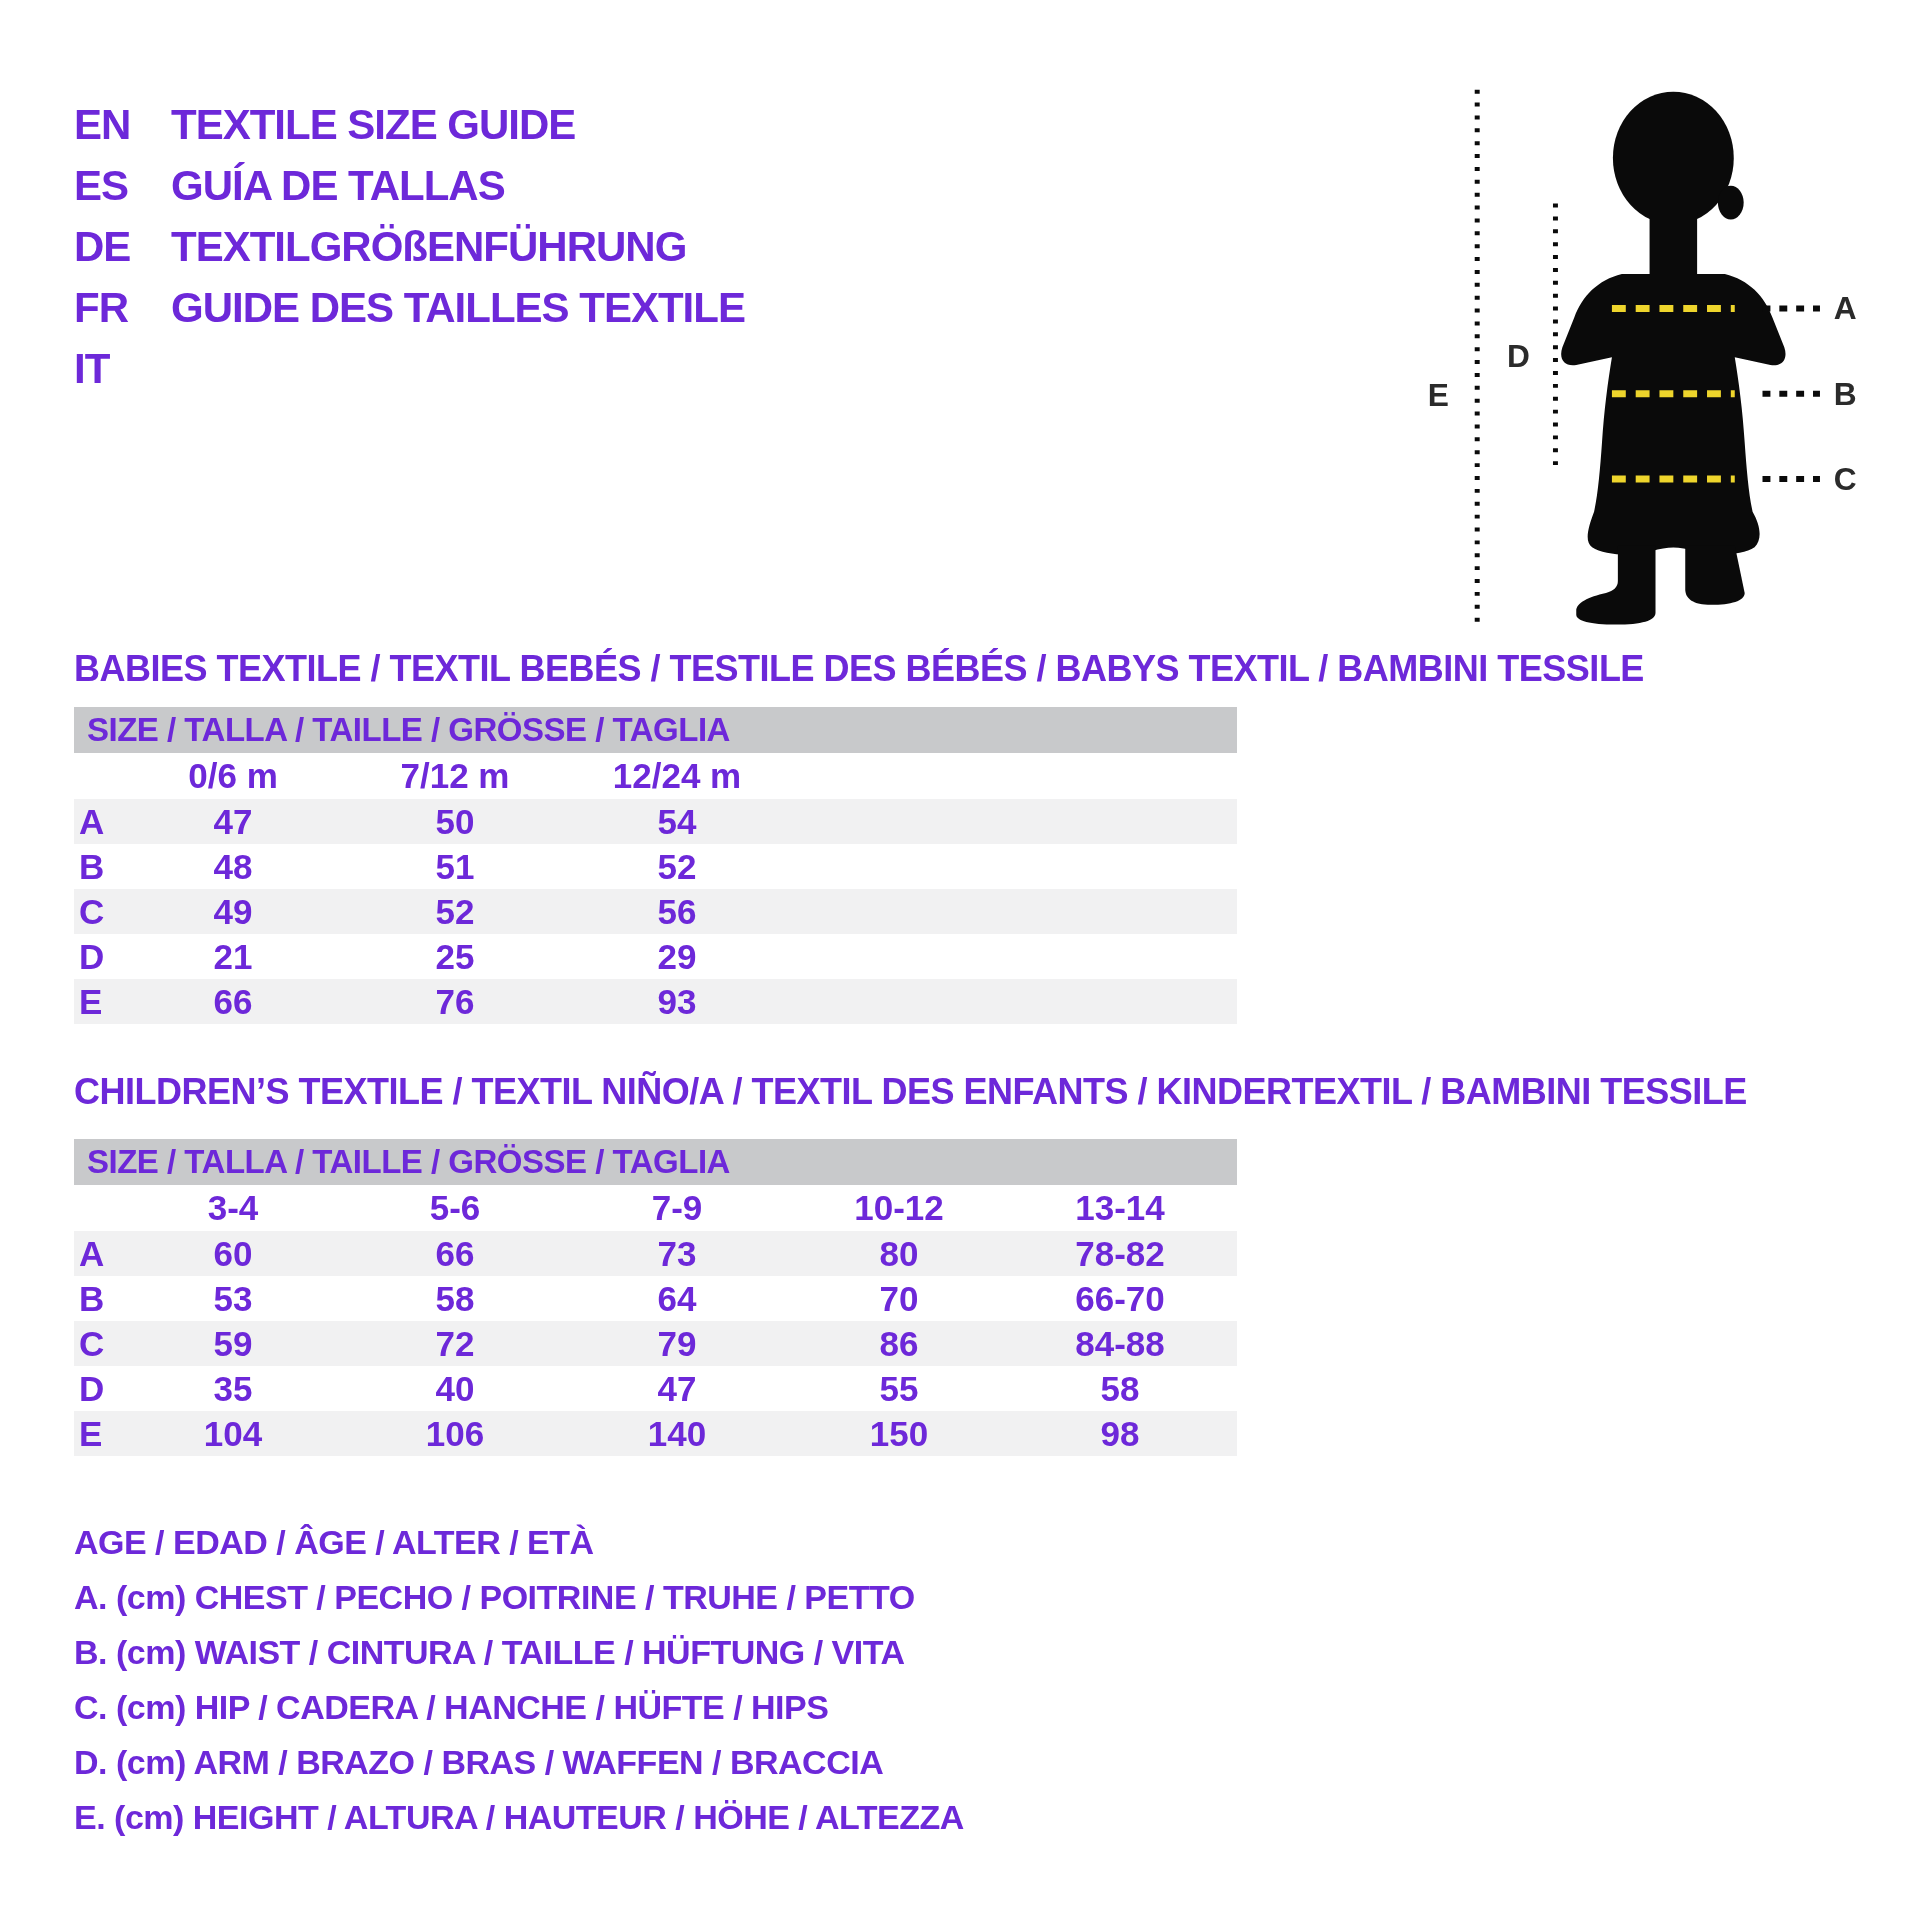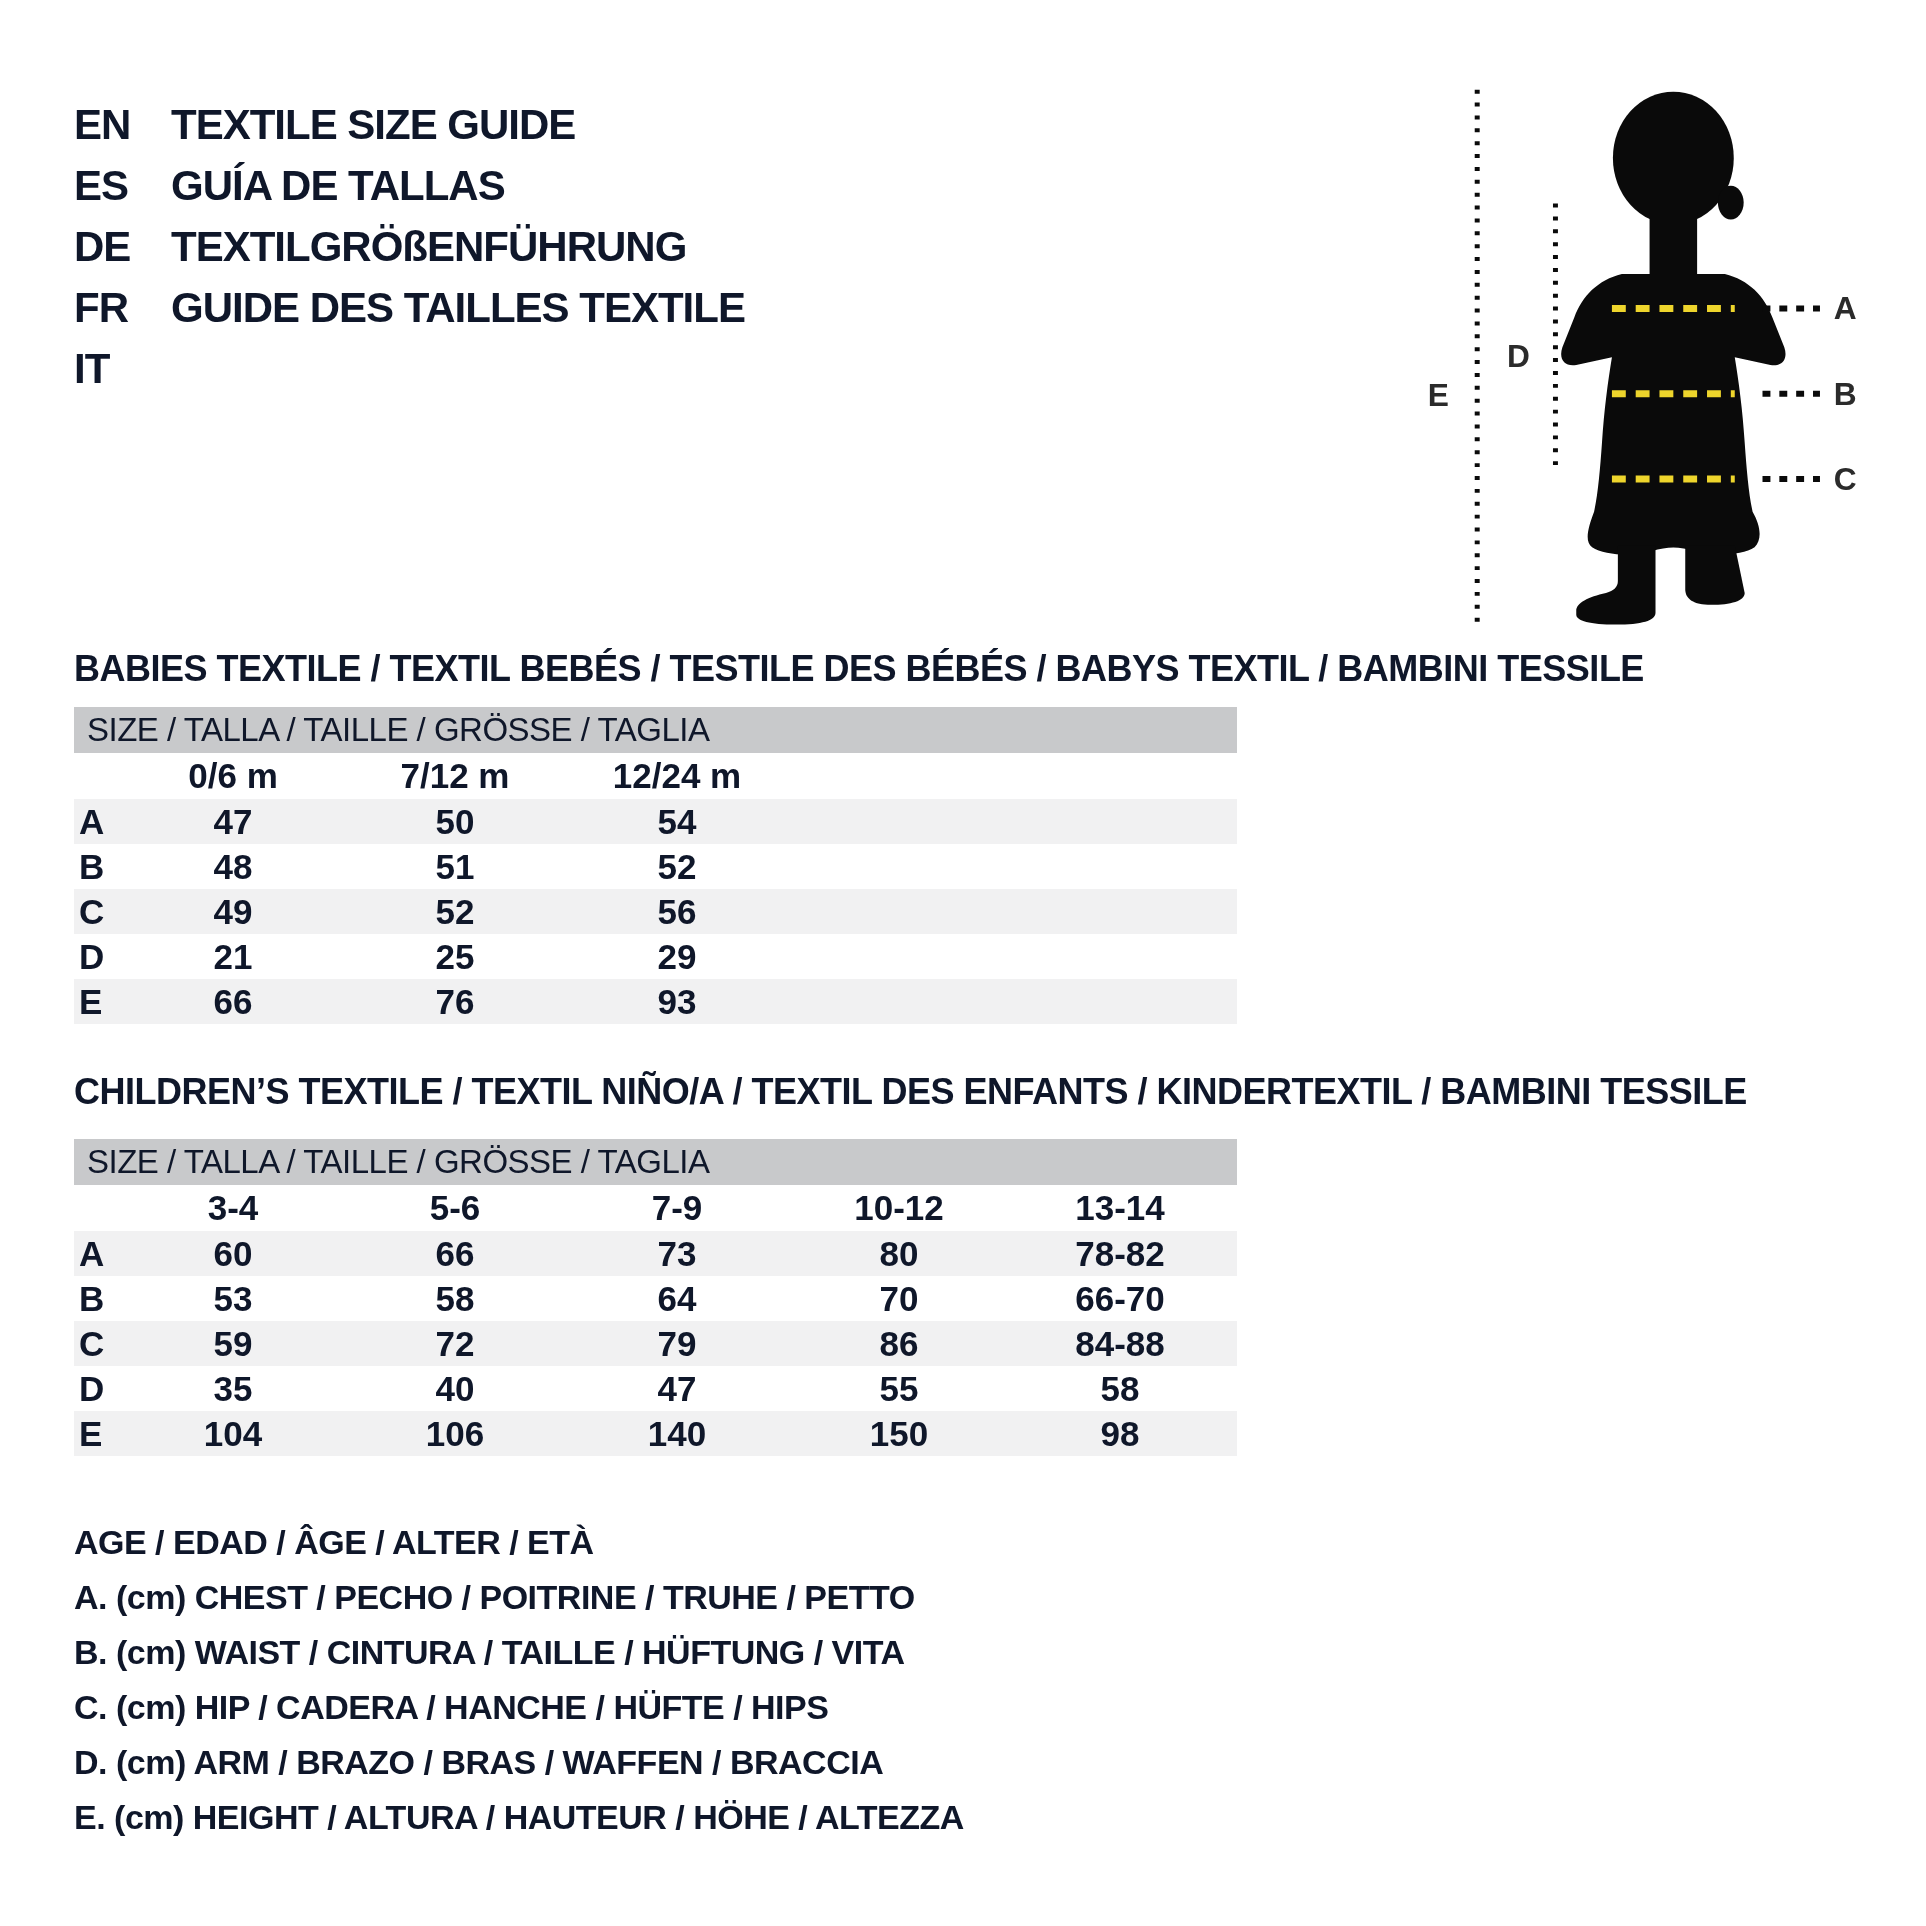--- a/index.html
+++ b/index.html
@@ -1,21 +1,21 @@
 <!DOCTYPE html>
 <html><head>
 <meta charset="utf-8">
 <style>
   html,body{margin:0;padding:0;background:#ffffff;}
   #canvas{
     position:relative;
     width:1927px;height:1927px;
     background:#ffffff;
     font-family:"Liberation Sans", sans-serif;
-    color:#0f172a;
+    color:#6d28d9;
     overflow:hidden;
   }
   
   #lang-block{position:absolute;left:74px;top:94px;}
   .lang-row{display:flex;height:61px;align-items:center;}
   .lang-code{width:97px;font-size:42px;font-weight:600;letter-spacing:-1px;}
   .lang-title{font-size:42px;font-weight:600;letter-spacing:-1px;white-space:nowrap;}
   
   #figure-wrap{position:absolute;left:1386px;top:54px;width:541px;height:634px;}
   
@@ -25,21 +25,21 @@
   }
   #babies-title{top:648px;}
   #children-title{top:1071px;}
   
   .size-table{position:absolute;left:74px;width:1163px;}
   #babies-table{top:707px;}
   #children-table{top:1139px;}
   .table-header-bar{
     height:46px;background:#c8c9cb;display:flex;align-items:center;
     padding-left:13px;box-sizing:border-box;
-    font-size:33px;font-weight:400;letter-spacing:-0.5px;
+    font-size:33px;font-weight:700;letter-spacing:-0.5px;
   }
   .table-row{position:relative;height:45px;}
   .table-row.stripe{background:#f1f1f2;}
   .row-letter{
     position:absolute;left:5px;top:0;height:45px;line-height:45px;
     font-size:35px;font-weight:600;
   }
   .cell-val{
     position:absolute;top:0;height:45px;line-height:45px;
     transform:translateX(-50%);

